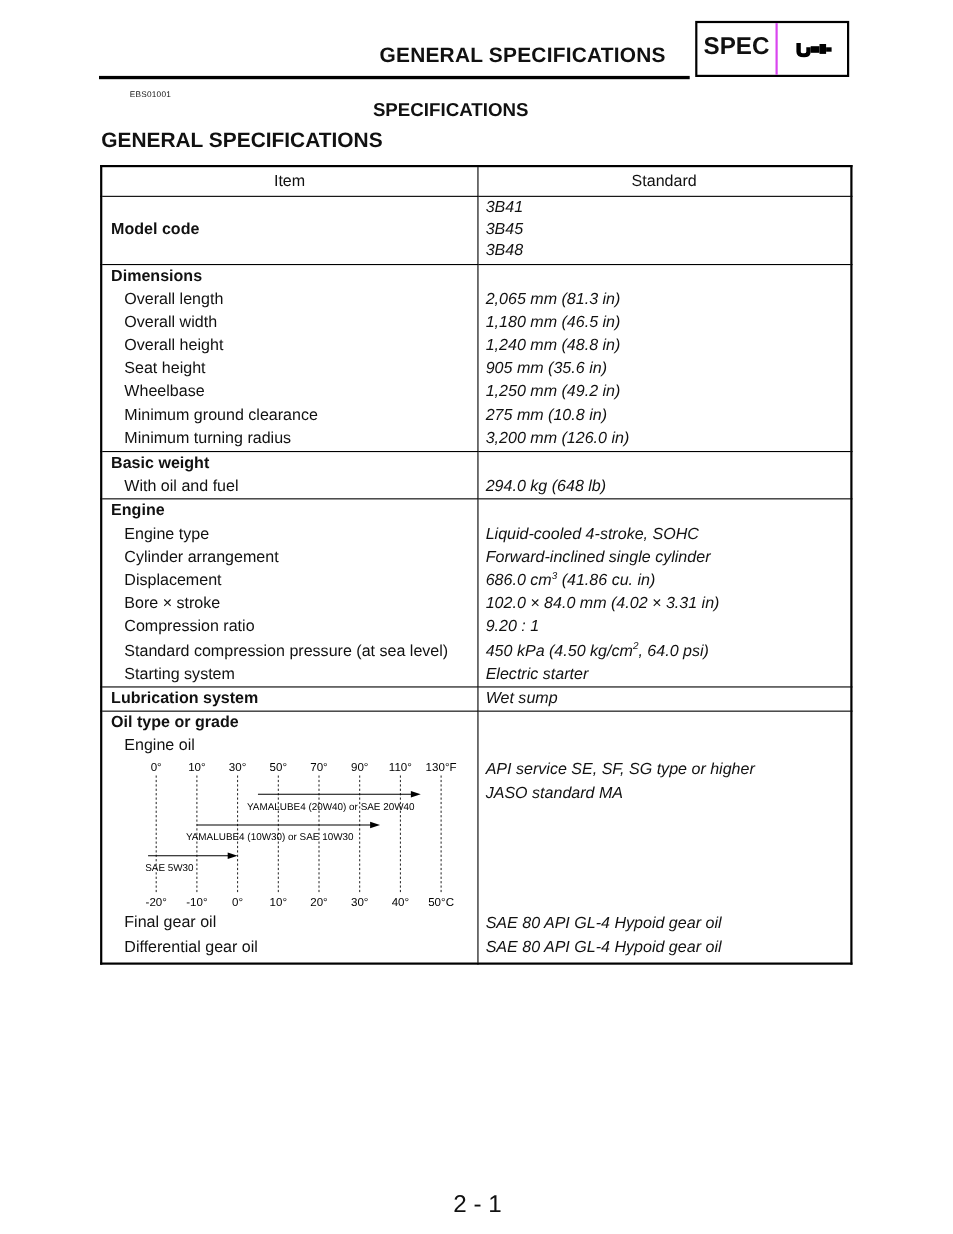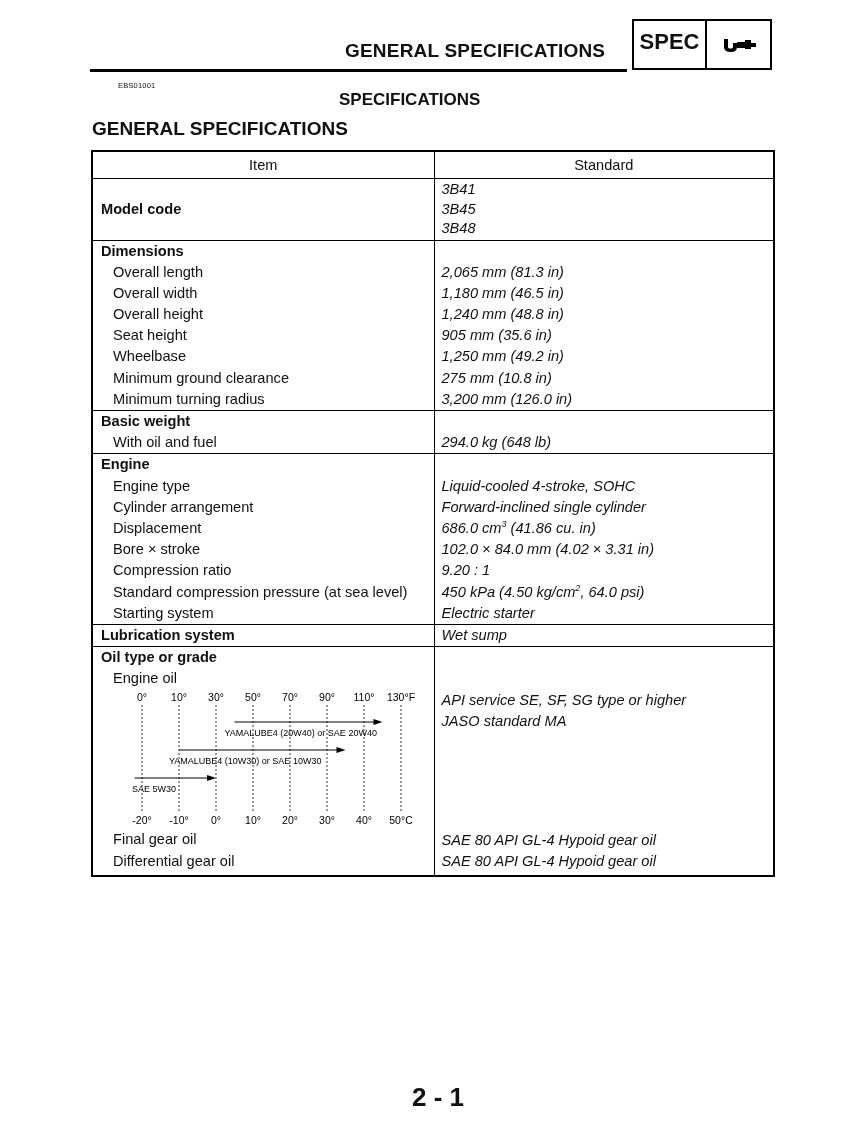--- a/index.html
+++ b/index.html
@@ -1,42 +1,42 @@
 <!DOCTYPE html>
 <html><head>
 <meta charset="utf-8">
 <style>
   html, body { margin: 0; padding: 0; background: #ffffff; }
   body { width: 866px; height: 1122px; position: relative; font-family: "Liberation Sans", sans-serif; color: #111; overflow: hidden; }
 
   .hdr-title { position: absolute; left: 345px; top: 40px; font-size: 19px; font-weight: bold; letter-spacing: 0.2px; }
   .hdr-rule { position: absolute; left: 90px; top: 69px; width: 537px; height: 3px; background: #000; }
   .spec-box { position: absolute; left: 632px; top: 19px; width: 140px; height: 51px; border: 2px solid #000; box-sizing: border-box; display: flex; }
-  .spec-box .lbl { width: 73px; border-right: 2px solid #000000; font-size: 22px; font-weight: bold; display: flex; align-items: center; justify-content: center; padding-bottom: 6px; box-sizing: border-box; }
+  .spec-box .lbl { width: 73px; border-right: 2px solid #d946ef; font-size: 22px; font-weight: bold; display: flex; align-items: center; justify-content: center; padding-bottom: 6px; box-sizing: border-box; }
   .spec-box .ico { flex: 1; display: flex; align-items: center; justify-content: center; }
 
   .code { position: absolute; left: 92px; top: 81px; font-size: 7.5px; letter-spacing: 0.2px; padding-left: 26px; }
   .main-title { position: absolute; left: 339px; top: 90px; font-size: 17px; font-weight: bold; }
   .sub-title { position: absolute; left: 92px; top: 118px; font-size: 19px; font-weight: bold; }
 
   table.spec { position: absolute; left: 91px; top: 150px; width: 684px; border-collapse: collapse; border: 2.5px solid #000; font-size: 14.6px; }
   table.spec td, table.spec th { border: 1px solid #000; vertical-align: top; padding: 0; }
   table.spec col.c1 { width: 342px; }
   table.spec th { font-weight: normal; height: 26px; vertical-align: middle; text-align: center; border-bottom: 1.5px solid #000; }
   .line { height: 21.2px; line-height: 21.2px; white-space: nowrap; }
   .ic { padding-left: 8px !important; }
   .sc { padding-left: 7px !important; font-style: italic; }
   .grp { font-weight: bold; }
   .ind { padding-left: 12px; }
   sup { font-size: 9px; line-height: 0; vertical-align: super; }
 
   .chart { position: relative; height: 140px; margin-left: 12px; }
   .chart svg { position: absolute; left: 0; top: 0; }
 
-  .page-num { position: absolute; left: 412px; top: 1082px; font-size: 26px; font-weight: bold; }
+  .page-num { position: absolute; left: 412px; top: 1082px; font-size: 22px; font-weight: normal; }
 </style>
 </head>
 <body>
 
 <div class="hdr-title">GENERAL SPECIFICATIONS</div>
 <div class="hdr-rule"></div>
 <div class="spec-box">
   <div class="lbl">SPEC</div>
   <div class="ico">
     <svg width="36" height="18" viewBox="0 0 36 18">

